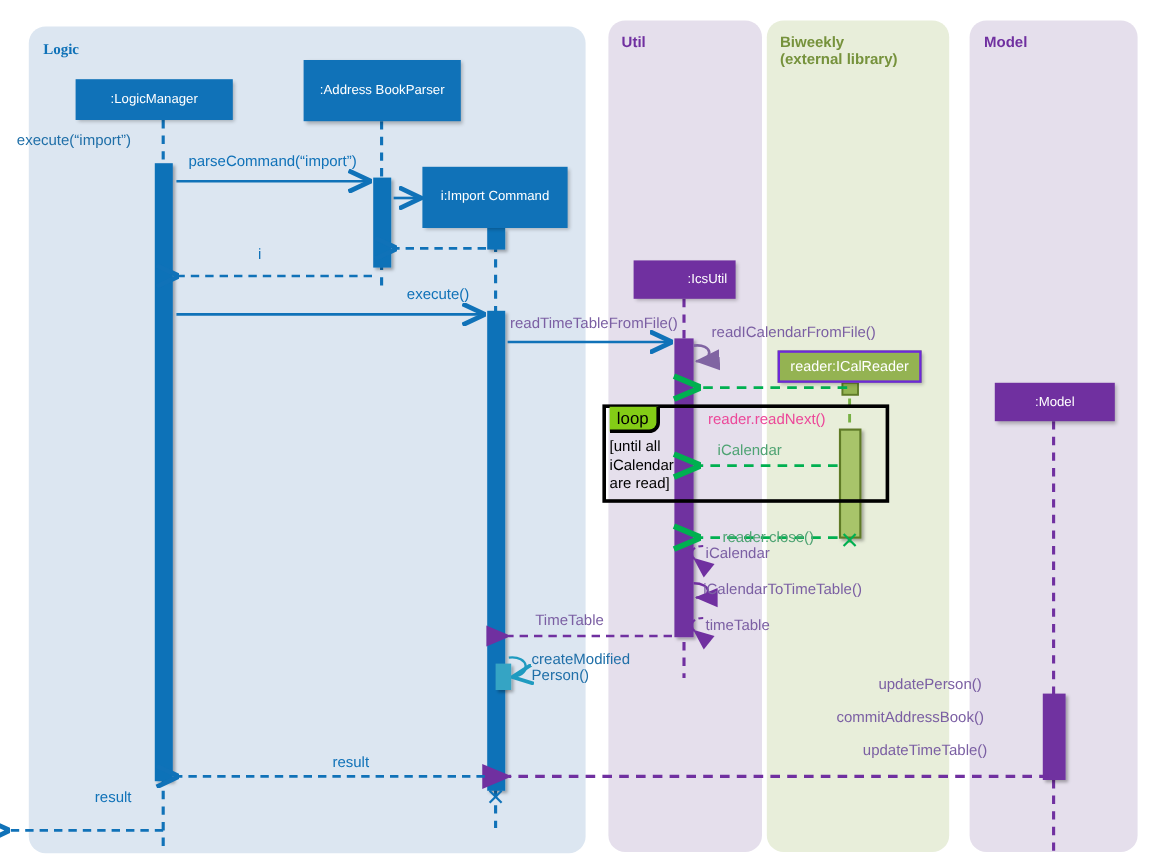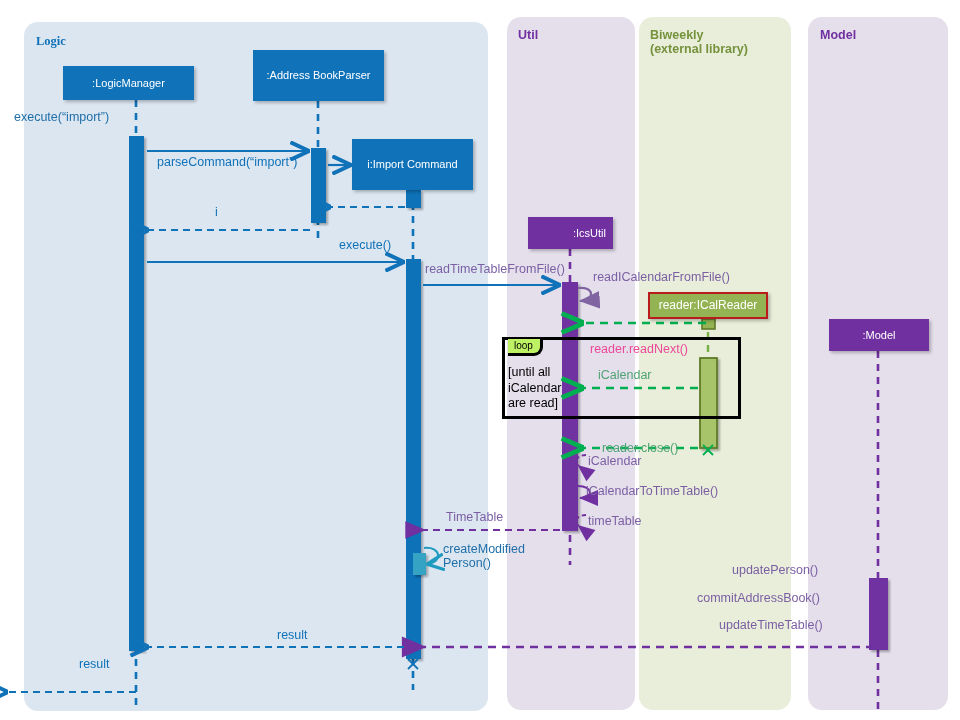--- a/index.html
+++ b/index.html
@@ -33,35 +33,35 @@
     position:absolute;
     display:flex;
     align-items:center;
     justify-content:center;
     text-align:center;
     color:#ffffff;
     font-size:11px;
     line-height:1.15;
     box-shadow:2px 2px 3px rgba(0,0,0,0.25);
   }
-  .pbox.green { border:2px solid #b91c1c; }
+  .pbox.green { border:2px solid #6d28d9; }
   .msg { font-size:12.5px; }
   .loopbox {
     position:absolute;
     border:3px solid #000000;
     background:transparent;
   }
   .looptag {
     position:absolute;
-    background:#bef264;
+    background:#84cc16;
     border:3px solid #000000;
     border-top:none;
     border-left:none;
     border-radius:0 0 9px 0;
-    font-size:10px;
+    font-size:14px;
     color:#000000;
     padding:1px 7px 2px 6px;
     font-family:"Liberation Sans", sans-serif;
   }
   .loopcond {
     position:absolute;
     font-size:12.5px;
     color:#000000;
     line-height:1.25;
     white-space:pre;
@@ -231,21 +231,21 @@
   </div>
 
   <div class="loopbox" style="left:502px; top:337px; width:239px; height:82px;"></div>
   <div class="looptag" style="left:508px; top:339px;">loop</div>
   <div class="loopcond lbl" style="left:508px; top:365px; width:62px;">[until all
 iCalendar
 are read]</div>
 
   <div class="lbl msg" style="left:14px; top:110px; color:#1f6fa8;">execute(“import”)</div>
 
-  <div class="lbl msg" style="left:157px; top:127px; color:#1072b8;margin-top:28px;">parseCommand(“import”)</div>
+  <div class="lbl msg" style="left:157px; top:127px; color:#1072b8;">parseCommand(“import”)</div>
 
   <div class="lbl msg" style="left:215px; top:205px; color:#1072b8;">i</div>
 
   <div class="lbl msg" style="left:339px; top:238px; color:#1072b8;">execute()</div>
 
   <div class="lbl msg" style="left:425px; top:262px; color:#7b5fa3;">readTimeTableFromFile()</div>
 
   <div class="lbl msg" style="left:593px; top:270px; color:#7b5fa3;">readICalendarFromFile()</div>
 
   <div class="lbl msg" style="left:590px; top:342px; color:#ec4899;">reader.readNext()</div>

